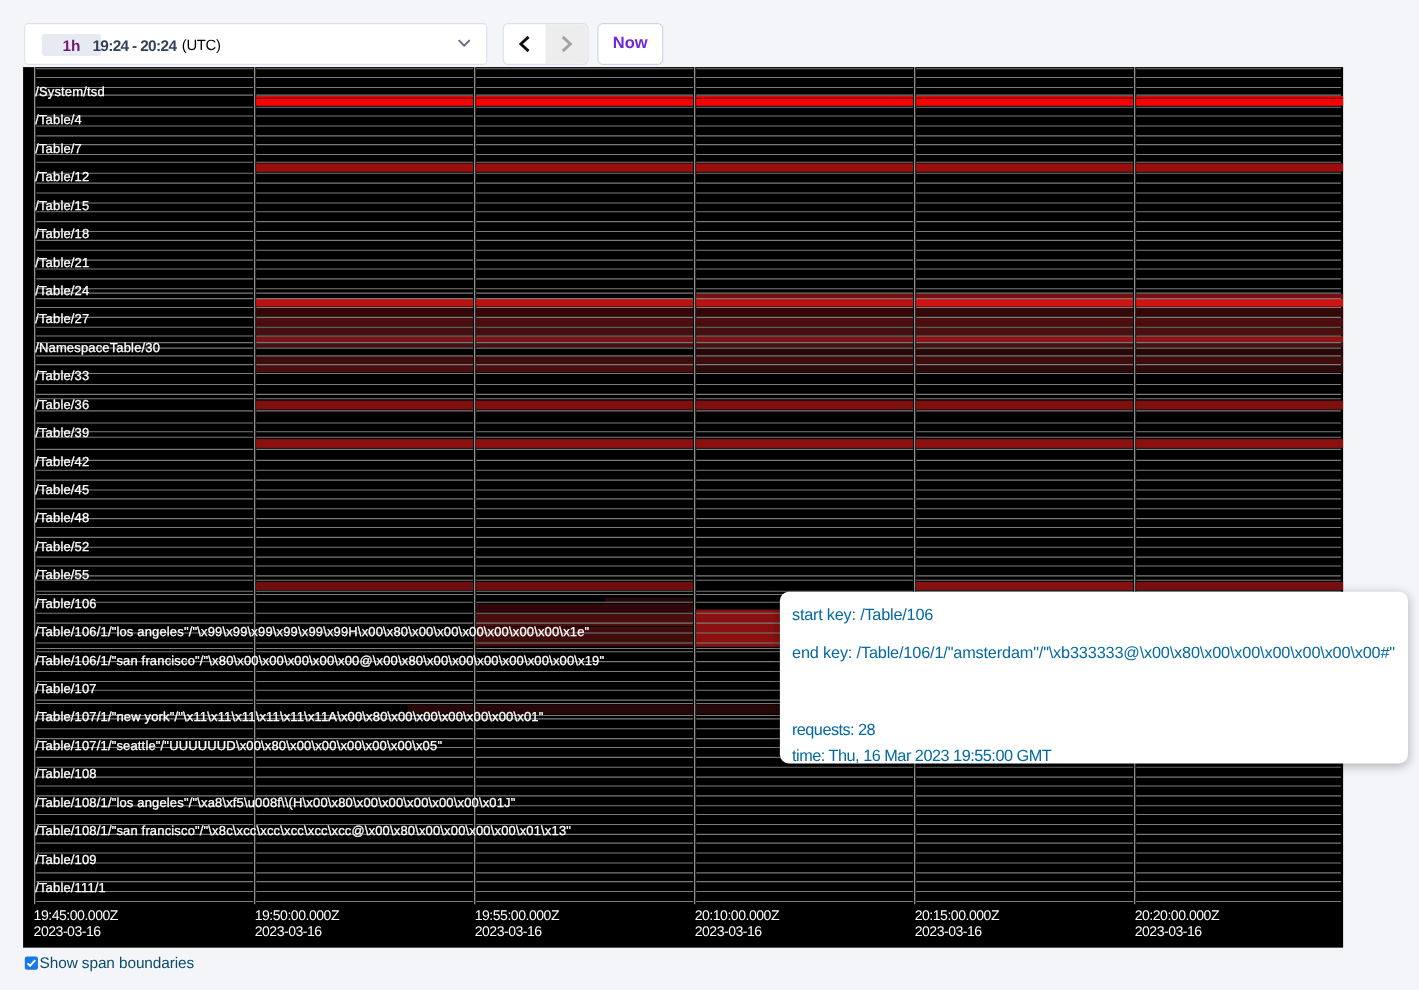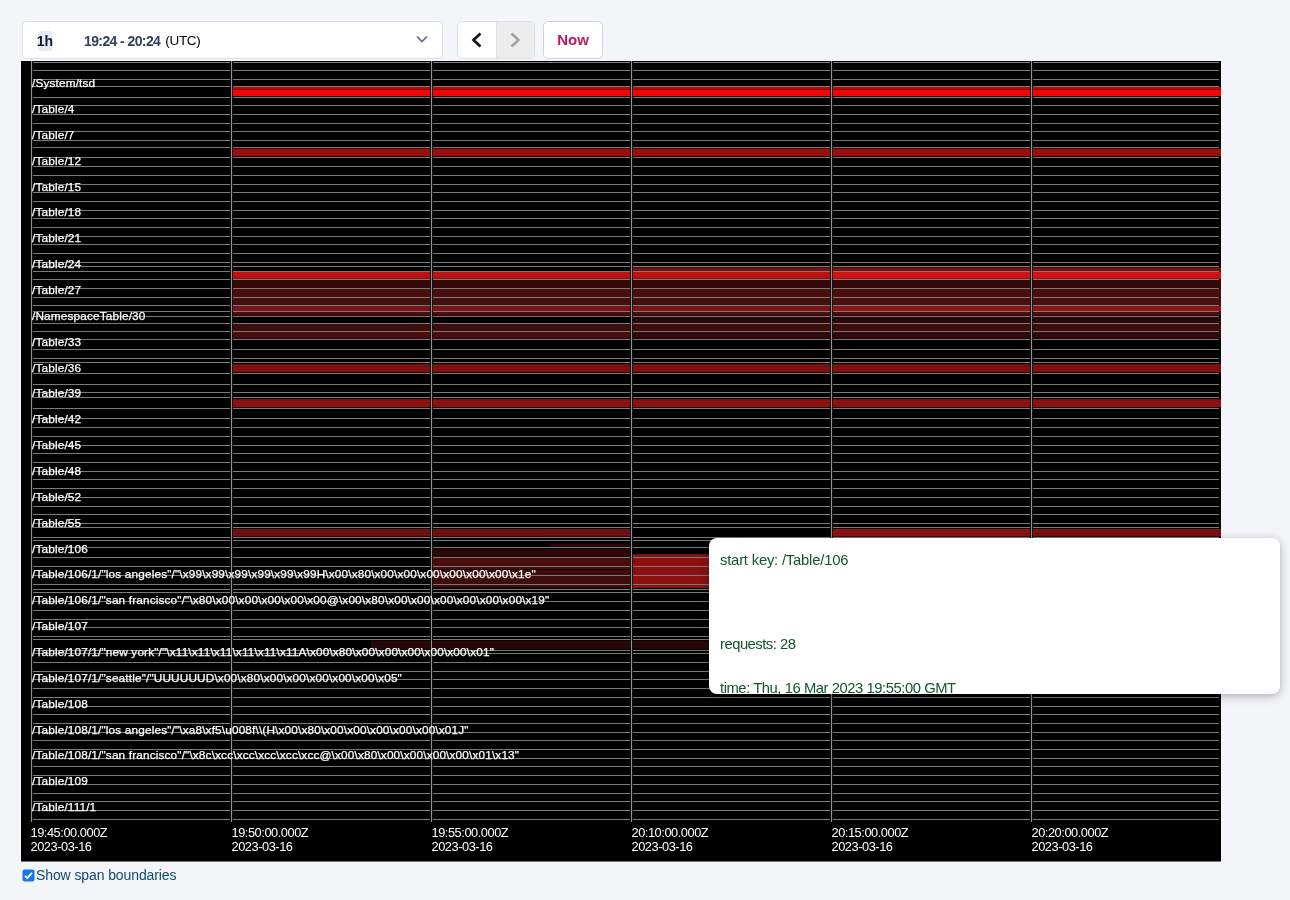--- a/index.html
+++ b/index.html
@@ -1,23 +1,23 @@
 <!DOCTYPE html>
 <html><head><meta charset="utf-8"><style>
 *{margin:0;padding:0;box-sizing:border-box}
 body{width:1290px;height:900px;background:#f4f5f9;font-family:"Liberation Sans",sans-serif;position:relative;overflow:hidden}
 .tbox{position:absolute;left:22px;top:20.5px;width:421px;height:38px;background:#fff;border:1px solid #dadfea;border-radius:4px;display:flex;align-items:center}
-.badge{position:absolute;left:15px;top:9px;width:14px;height:20.5px;background:#e7eaf1;border-radius:3px;color:#0f172a;font-size:14px;font-weight:bold;display:flex;align-items:center;justify-content:center}
+.badge{position:absolute;left:15px;top:9px;width:54px;height:20.5px;background:#e7eaf1;border-radius:3px;color:#701a75;font-size:14px;font-weight:bold;display:flex;align-items:center;justify-content:center}
 .range{position:absolute;left:61px;top:0;height:38px;display:flex;align-items:center;font-size:14px;letter-spacing:-0.6px;color:#33415c;font-weight:bold}
 .range span{color:#000000;font-weight:normal;margin-left:5px;font-size:13.5px;letter-spacing:-0.3px}
 .navbox{position:absolute;left:457px;top:20.5px;width:78px;height:38px;border:1px solid #d9dfeb;border-radius:5px;background:#fff;display:flex}
 .navl{width:39px;height:100%;display:flex;align-items:center;justify-content:center;border-right:1px solid #e2e2e2}
 .navr{width:38px;height:100%;background:#ededee;border-radius:0 5px 5px 0;display:flex;align-items:center;justify-content:center}
-.nowb{position:absolute;left:543px;top:20.5px;width:60px;height:38px;border:1px solid #ccd4e4;border-radius:5px;background:#fff;color:#be185d;font-size:15px;font-weight:bold;display:flex;align-items:center;justify-content:center}
-.tooltip{position:absolute;left:709px;top:538px;width:571px;height:156px;background:#fff;border-radius:8px;box-shadow:0 2px 10px rgba(0,0,0,.3);color:#14532d;font-size:14.8px}
+.nowb{position:absolute;left:543px;top:20.5px;width:60px;height:38px;border:1px solid #ccd4e4;border-radius:5px;background:#fff;color:#6d28d9;font-size:15px;font-weight:bold;display:flex;align-items:center;justify-content:center}
+.tooltip{position:absolute;left:709px;top:538px;width:571px;height:156px;background:#fff;border-radius:8px;box-shadow:0 2px 10px rgba(0,0,0,.3);color:#0369a1;font-size:14.8px}
 .tooltip div{position:absolute;left:11px;white-space:nowrap}
 .cbrow{position:absolute;left:22px;top:867px;display:flex;align-items:center;color:#0c4a6e;font-size:14px;letter-spacing:-0.1px}
 </style></head><body>
 <svg width="1290" height="900" viewBox="0 0 1290 900" style="position:absolute;left:0;top:0">
     <rect x="21" y="61" width="1200" height="800.5" fill="#000"></rect>
     <rect x="232.8" y="87.2" width="197.2" height="9.0" fill="#f40404"></rect>
     <rect x="432.8" y="87.2" width="197.2" height="9.0" fill="#f40404"></rect>
     <rect x="632.8" y="87.2" width="197.2" height="9.0" fill="#f40404"></rect>
     <rect x="832.8" y="87.2" width="197.2" height="9.0" fill="#f40404"></rect>
     <rect x="1032.8" y="87.2" width="188.2" height="9.0" fill="#f40404"></rect>
@@ -162,18 +162,19 @@
     </div>
     <div class="navr">
       <svg width="11" height="16">
         <path d="M1.5 1.5L8.5 8L1.5 14.5" stroke="#a3a3a3" stroke-width="2.6" fill="none"></path>
       </svg>
     </div>
   </div>
 <div class="nowb">Now</div>
 <div class="tooltip">
     <div style="top:552px;margin-top:-538px;letter-spacing:-0.2px">start key: /Table/106</div>
-    <div style="top:636px;margin-top:-538px;letter-spacing:-0.5px">requests: 28</div>
+    <div style="top:586px;margin-top:-538px;letter-spacing:-0.15px">end key: /Table/106/1/"amsterdam"/"\xb333333@\x00\x80\x00\x00\x00\x00\x00\x00#"</div>
+    <div style="top:656px;margin-top:-538px;letter-spacing:-0.5px">requests: 28</div>
     <div style="top:680px;margin-top:-538px;letter-spacing:-0.45px">time: Thu, 16 Mar 2023 19:55:00 GMT</div>
   </div>
 <div class="cbrow"><svg width="13" height="13" style="margin-right:1px">
       <rect x="0.5" y="0.5" width="12" height="12" rx="2" fill="#1878e8"></rect>
       <path d="M3 6.8L5.3 9L10 3.8" stroke="#fff" stroke-width="1.8" fill="none"></path>
     </svg>Show span boundaries</div>
 </body></html>

